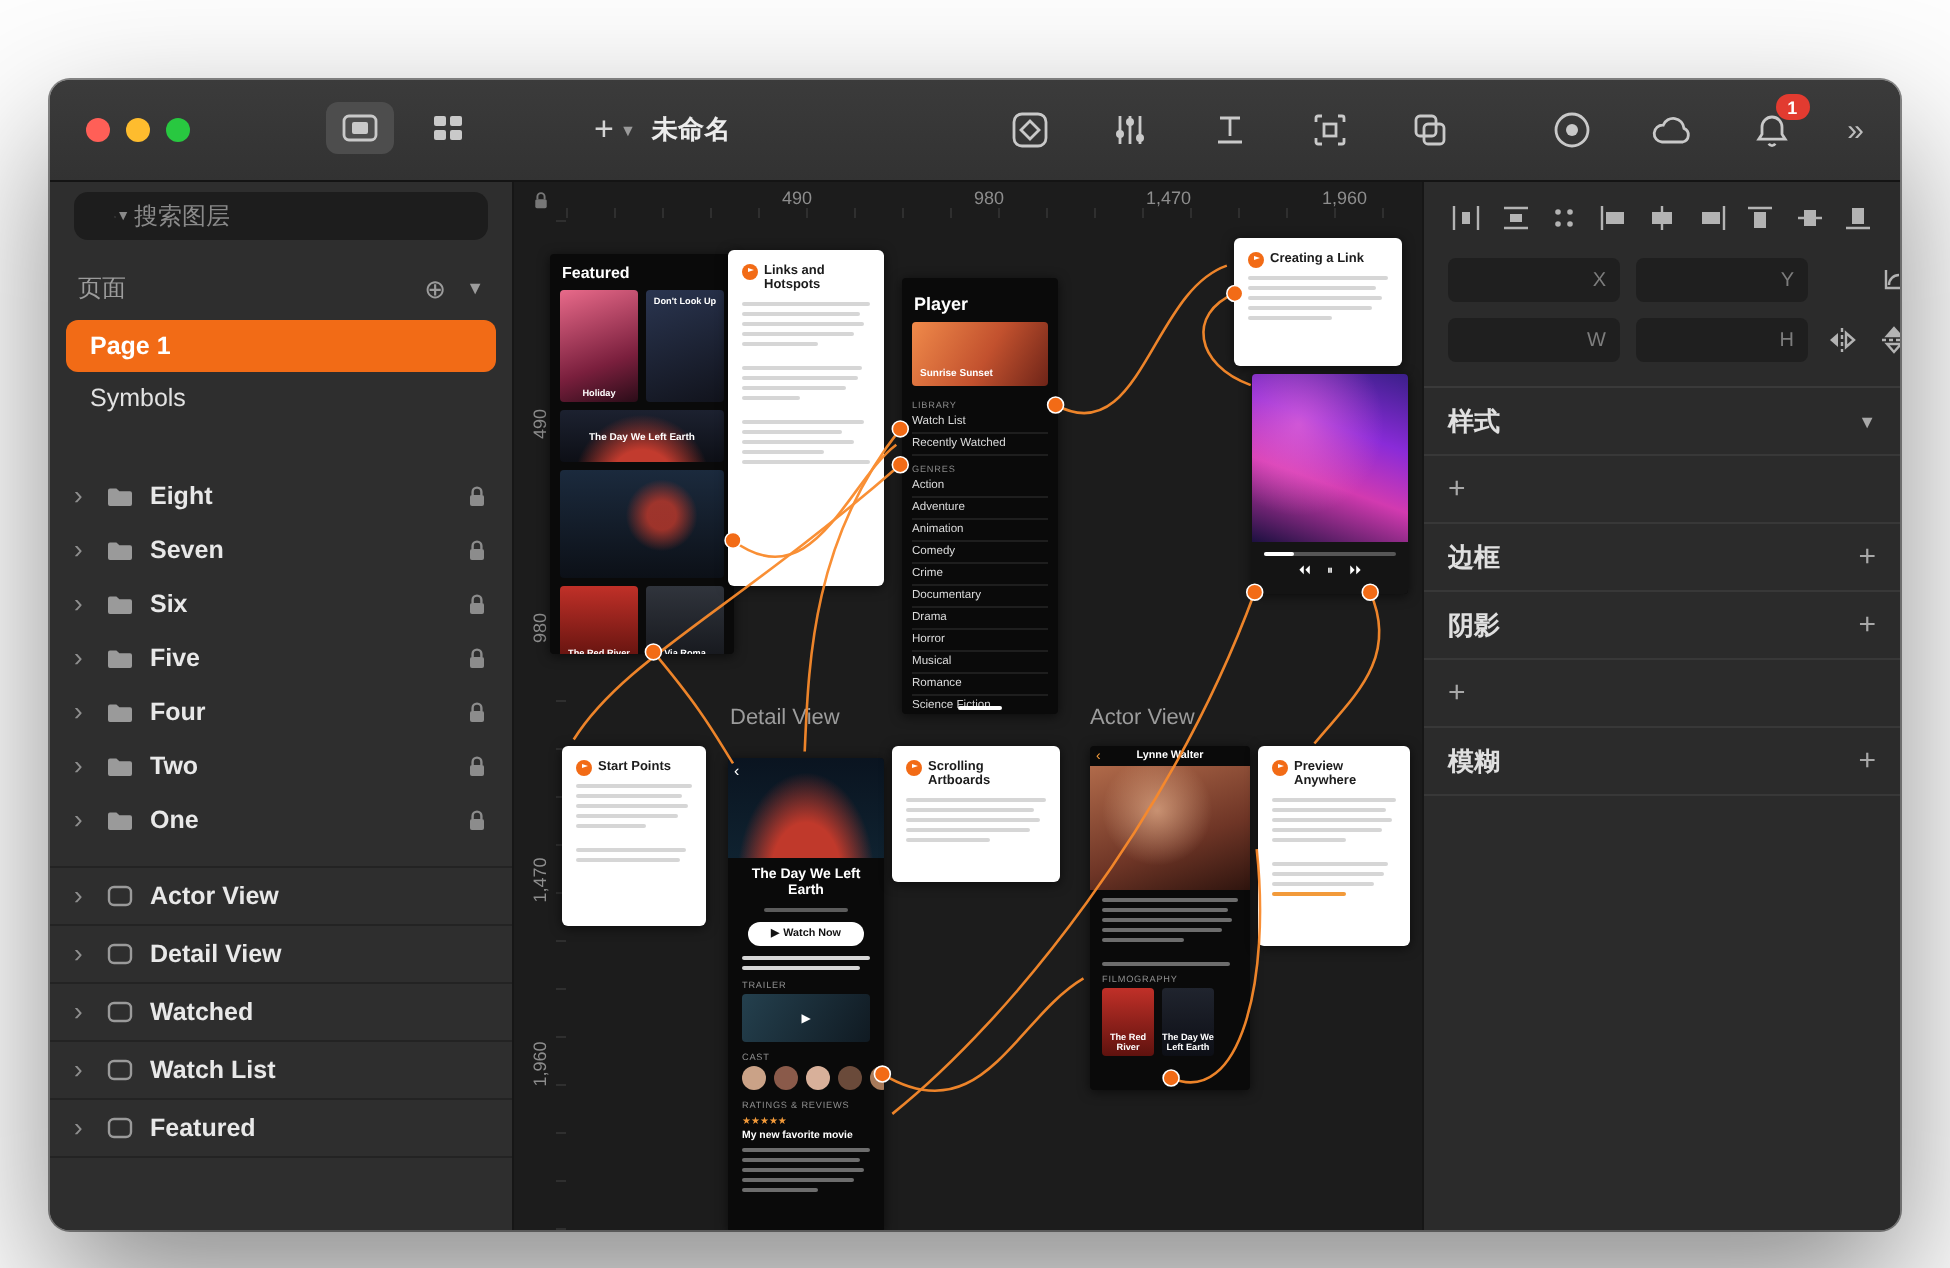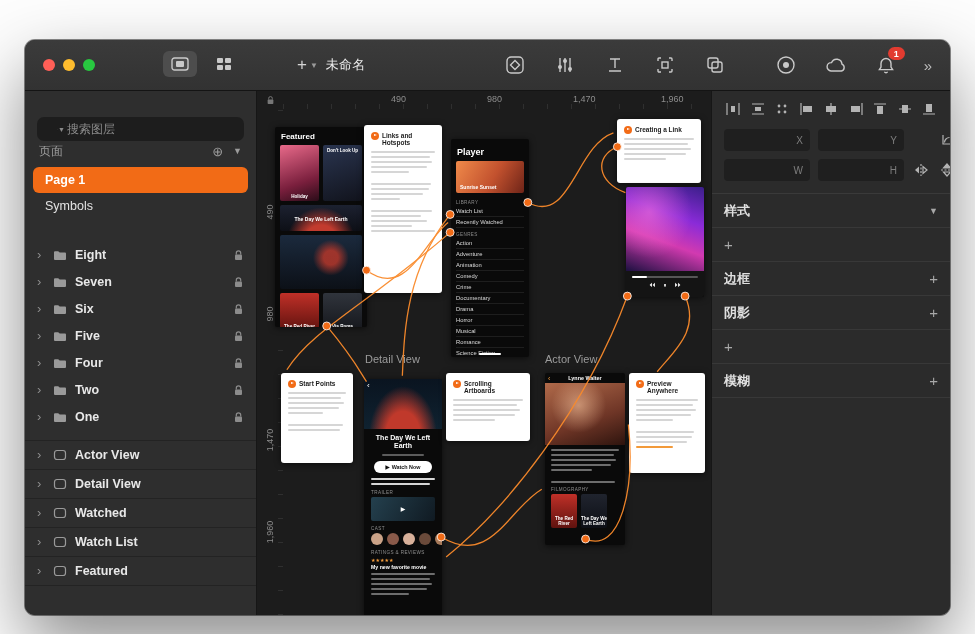--- a/index.html
+++ b/index.html
@@ -13,40 +13,40 @@
   .tl{width:12px;height:12px;border-radius:50%;}
   .tl.red{background:#ff5f57}.tl.yellow{background:#febc2e}.tl.green{background:#28c840}
   .view-toggles{position:absolute;left:138px;top:11px;display:flex;gap:10px;align-items:center;}
   .tbtn{width:34px;height:26px;border-radius:6px;display:flex;align-items:center;justify-content:center;}
   .tbtn.active{background:#4d4d4d;}
   .tb-icon{stroke:#c9c9c9;fill:none;stroke-width:1.4;}
   .tb-fill{fill:#c9c9c9;}
   .title-group{position:absolute;left:272px;top:0;height:50px;display:flex;align-items:center;gap:8px;}
   .plus-btn{color:#d4d4d4;font-size:17px;display:flex;align-items:center;gap:3px;}
   .plus-caret{font-size:8px;color:#9a9a9a;}
-  .doc-title{color:#ececec;font-size:13px;font-weight:normal;letter-spacing:.2px;}
+  .doc-title{color:#ececec;font-size:13px;font-weight:bold;letter-spacing:.2px;}
   .mid-icons{position:absolute;left:478px;top:12px;display:flex;gap:26px;}
   .right-icons{position:absolute;right:20px;top:12px;display:flex;gap:26px;align-items:center;}
   .tool-icon{width:24px;height:26px;display:flex;align-items:center;justify-content:center;position:relative;}
   .badge{position:absolute;top:-5px;right:-7px;min-width:13px;height:13px;border-radius:7px;background:#e23b30;color:#fff;
          font-size:9px;font-weight:bold;display:flex;align-items:center;justify-content:center;padding:0 2px;}
   .overflow-glyph{color:#bdbdbd;font-size:15px;letter-spacing:-2px;}
 
   
   .main{display:flex;flex:1;min-height:0;}
   .sidebar{width:231px;flex:0 0 231px;background:#2e2e2e;border-right:1px solid #161616;position:relative;overflow:hidden;}
   .inspector{width:238px;flex:0 0 238px;background:#2b2b2b;border-left:1px solid #161616;position:relative;}
   .canvas{position:relative;flex:1;background:#1c1c1c;overflow:hidden;}
 
   
-  .search{margin:26px 12px 0;height:24px;border-radius:7px;background:#1d1d1d;display:flex;align-items:center;padding:0 20px;gap:0;}
+  .search{margin:5px 12px 0;height:24px;border-radius:7px;background:#1d1d1d;display:flex;align-items:center;padding:0 20px;gap:0;}
   .search input{flex:1;background:transparent;border:none;outline:none;color:#cfcfcf;font-size:12px;font-family:inherit;}
   .search input::placeholder{color:#8a8a8a;}
   .s-caret{color:#8a8a8a;font-size:7px;}
-  .pages-head{padding:0 14px;display:flex;align-items:center;height:20px;}
+  .pages-head{margin-top:14px;padding:0 14px;display:flex;align-items:center;height:20px;}
   .pages-label{color:#9c9c9c;font-size:12px;flex:1;}
   .ph-ic{color:#9c9c9c;font-size:13px;margin-left:10px;}
   .page-selected{margin:6px 8px 0;height:26px;border-radius:6px;background:#f26b16;display:flex;align-items:center;padding:0 12px;
                  color:#fff;font-size:12.5px;font-weight:bold;}
   .page-row{height:26px;display:flex;align-items:center;padding:0 20px;color:#e2e2e2;font-size:12.5px;}
   .layer-list{margin-top:22px;}
   .lrow{height:27px;display:flex;align-items:center;padding:0 12px;gap:8px;}
   .chev{color:#8f8f8f;font-size:13px;width:8px;line-height:10px;}
   .lrow .label{flex:1;color:#e8e8e8;font-size:12.5px;font-weight:bold;}
   .ab-rows{margin-top:10px;border-top:1px solid #232323;}

